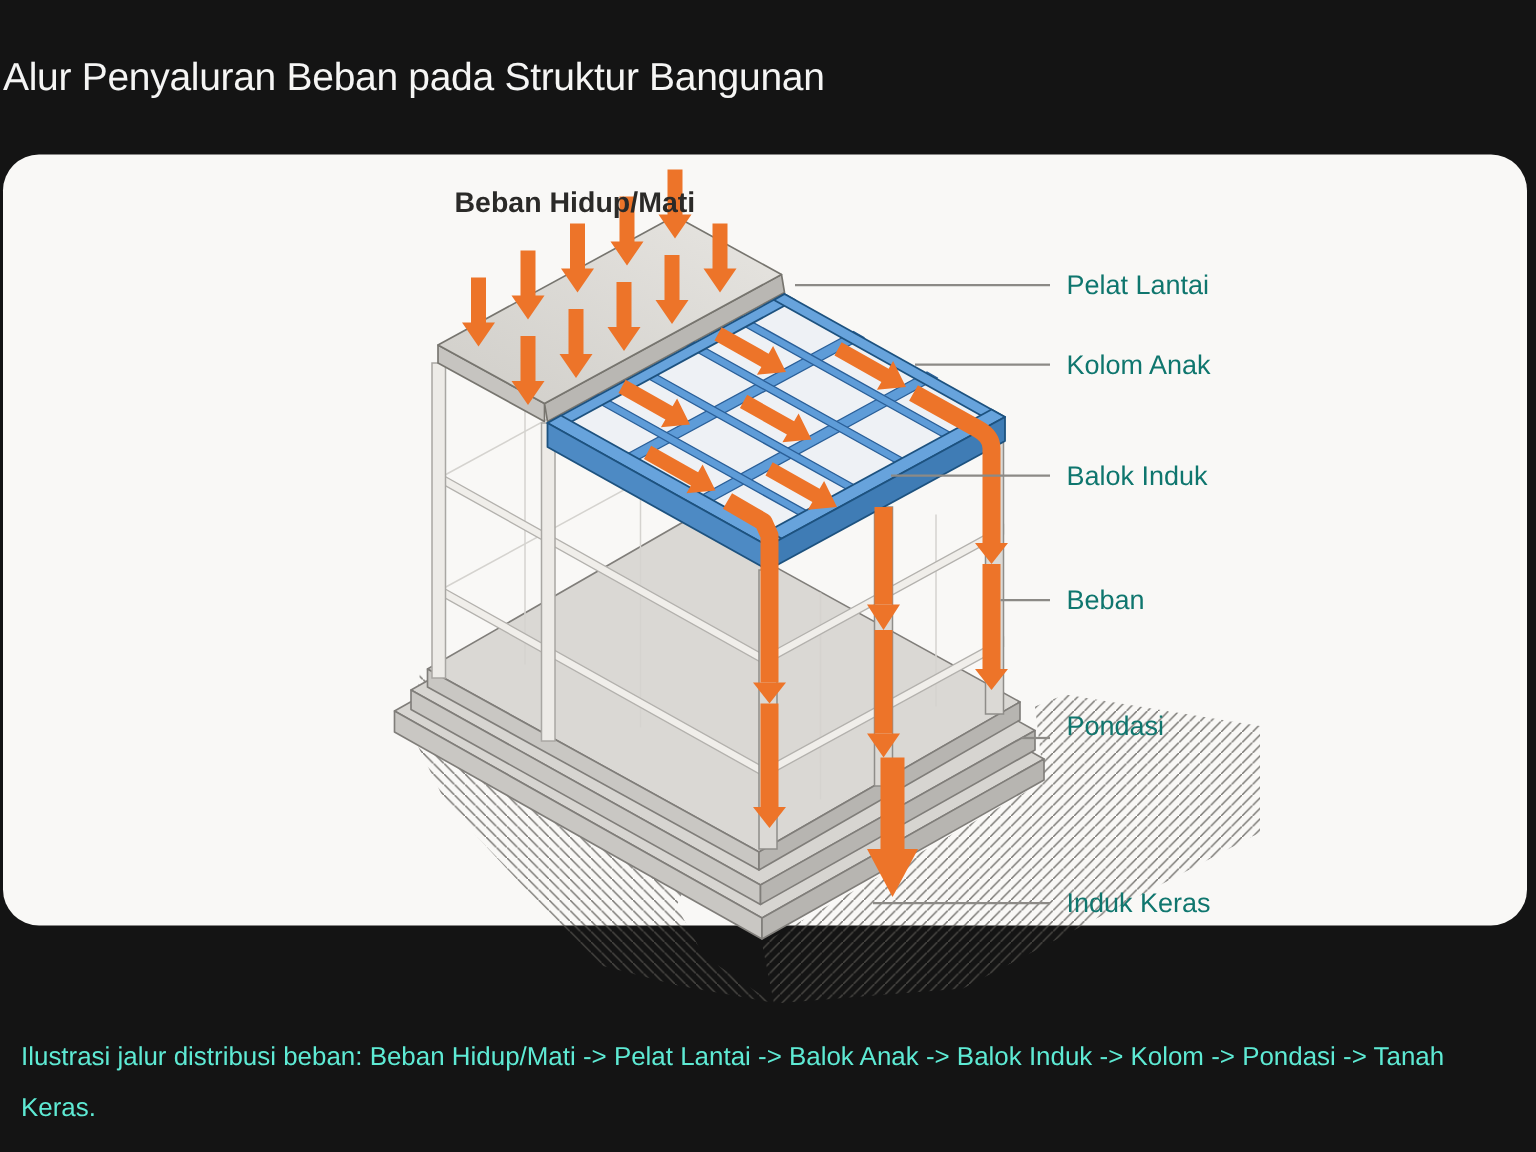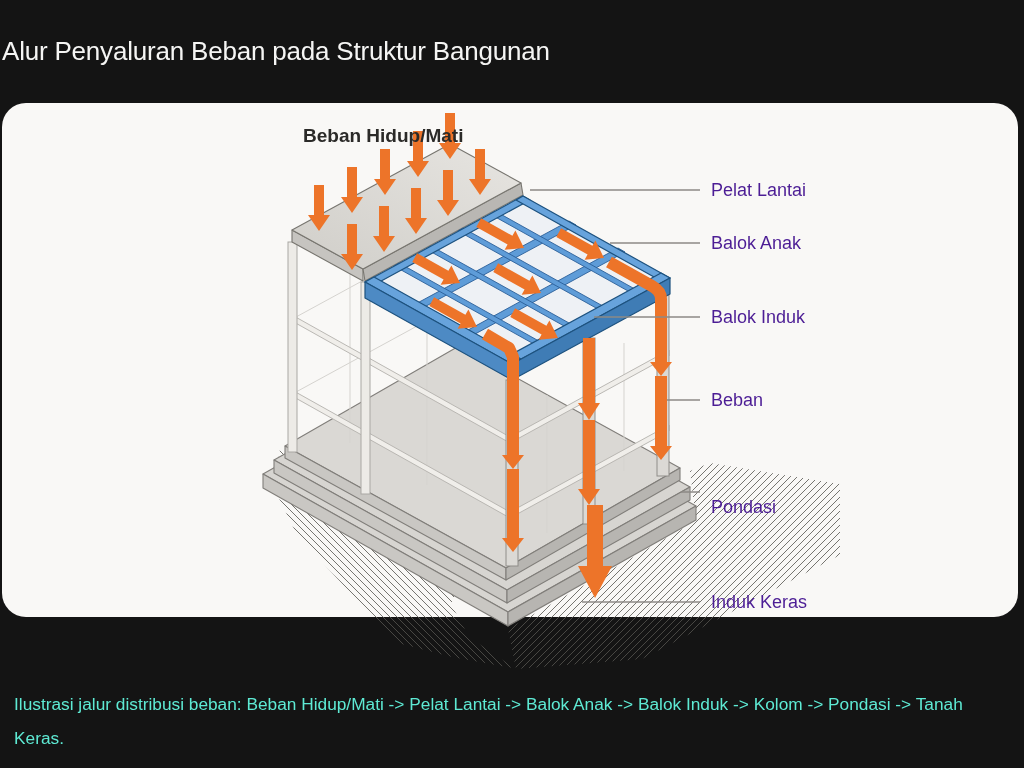--- a/index.html
+++ b/index.html
@@ -5,21 +5,21 @@
   html,body{margin:0;padding:0;background:#131313;}
   .stage{position:relative;width:1024px;height:768px;background:#141414;overflow:hidden;
          font-family:"Liberation Sans",sans-serif;}
   .page-title{position:absolute;left:2px;top:36px;width:1000px;color:#f5f5f4;
               font-size:26px;font-weight:500;letter-spacing:-0.2px;white-space:nowrap;}
   .panel{position:absolute;left:2px;top:103px;width:1016px;height:514px;background:#f9f8f6;
          border-radius:24px;}
   .panel svg{position:absolute;left:0;top:0;}
   .top-load-label{position:absolute;left:301px;top:22px;color:#2b2a28;font-size:19px;
                   font-weight:600;white-space:nowrap;}
-  .callout{position:absolute;left:709px;color:#4c1d95;font-size:18px;font-weight:500;
+  .callout{position:absolute;left:709px;color:#0f766e;font-size:18px;font-weight:500;
            line-height:22px;white-space:nowrap;}
   .caption{position:absolute;left:14px;top:688px;width:992px;color:#5eead4;
            font-size:17.3px;line-height:33.5px;font-weight:400;}
 </style>
 </head>
 <body>
 
 <div class="stage">
 
   <div class="page-title">Alur Penyaluran Beban pada Struktur Bangunan</div>
@@ -160,21 +160,21 @@
         <line x1="592" y1="214" x2="698" y2="214"></line>
         <line x1="665" y1="297" x2="698" y2="297"></line>
         <line x1="679" y1="389" x2="698" y2="389"></line>
         <line x1="580" y1="499" x2="698" y2="499"></line>
       </g>
     </svg>
 
     <div class="top-load-label">Beban Hidup/Mati</div>
 
     <div class="callout" style="top:76px">Pelat Lantai</div>
-    <div class="callout" style="top:129px">Balok Anak</div>
+    <div class="callout" style="top:129px">Kolom Anak</div>
     <div class="callout" style="top:203px">Balok Induk</div>
     <div class="callout" style="top:286px">Beban</div>
-    <div class="callout" style="top:393px">Pondasi</div>
+    <div class="callout" style="top:370px">Pondasi</div>
     <div class="callout" style="top:488px">Induk Keras</div>
   </div>
 
   <div class="caption">Ilustrasi jalur distribusi beban: Beban Hidup/Mati -&gt; Pelat Lantai -&gt; Balok Anak -&gt; Balok Induk -&gt; Kolom -&gt; Pondasi -&gt; Tanah Keras.</div>
 </div>
 
 </body></html>

